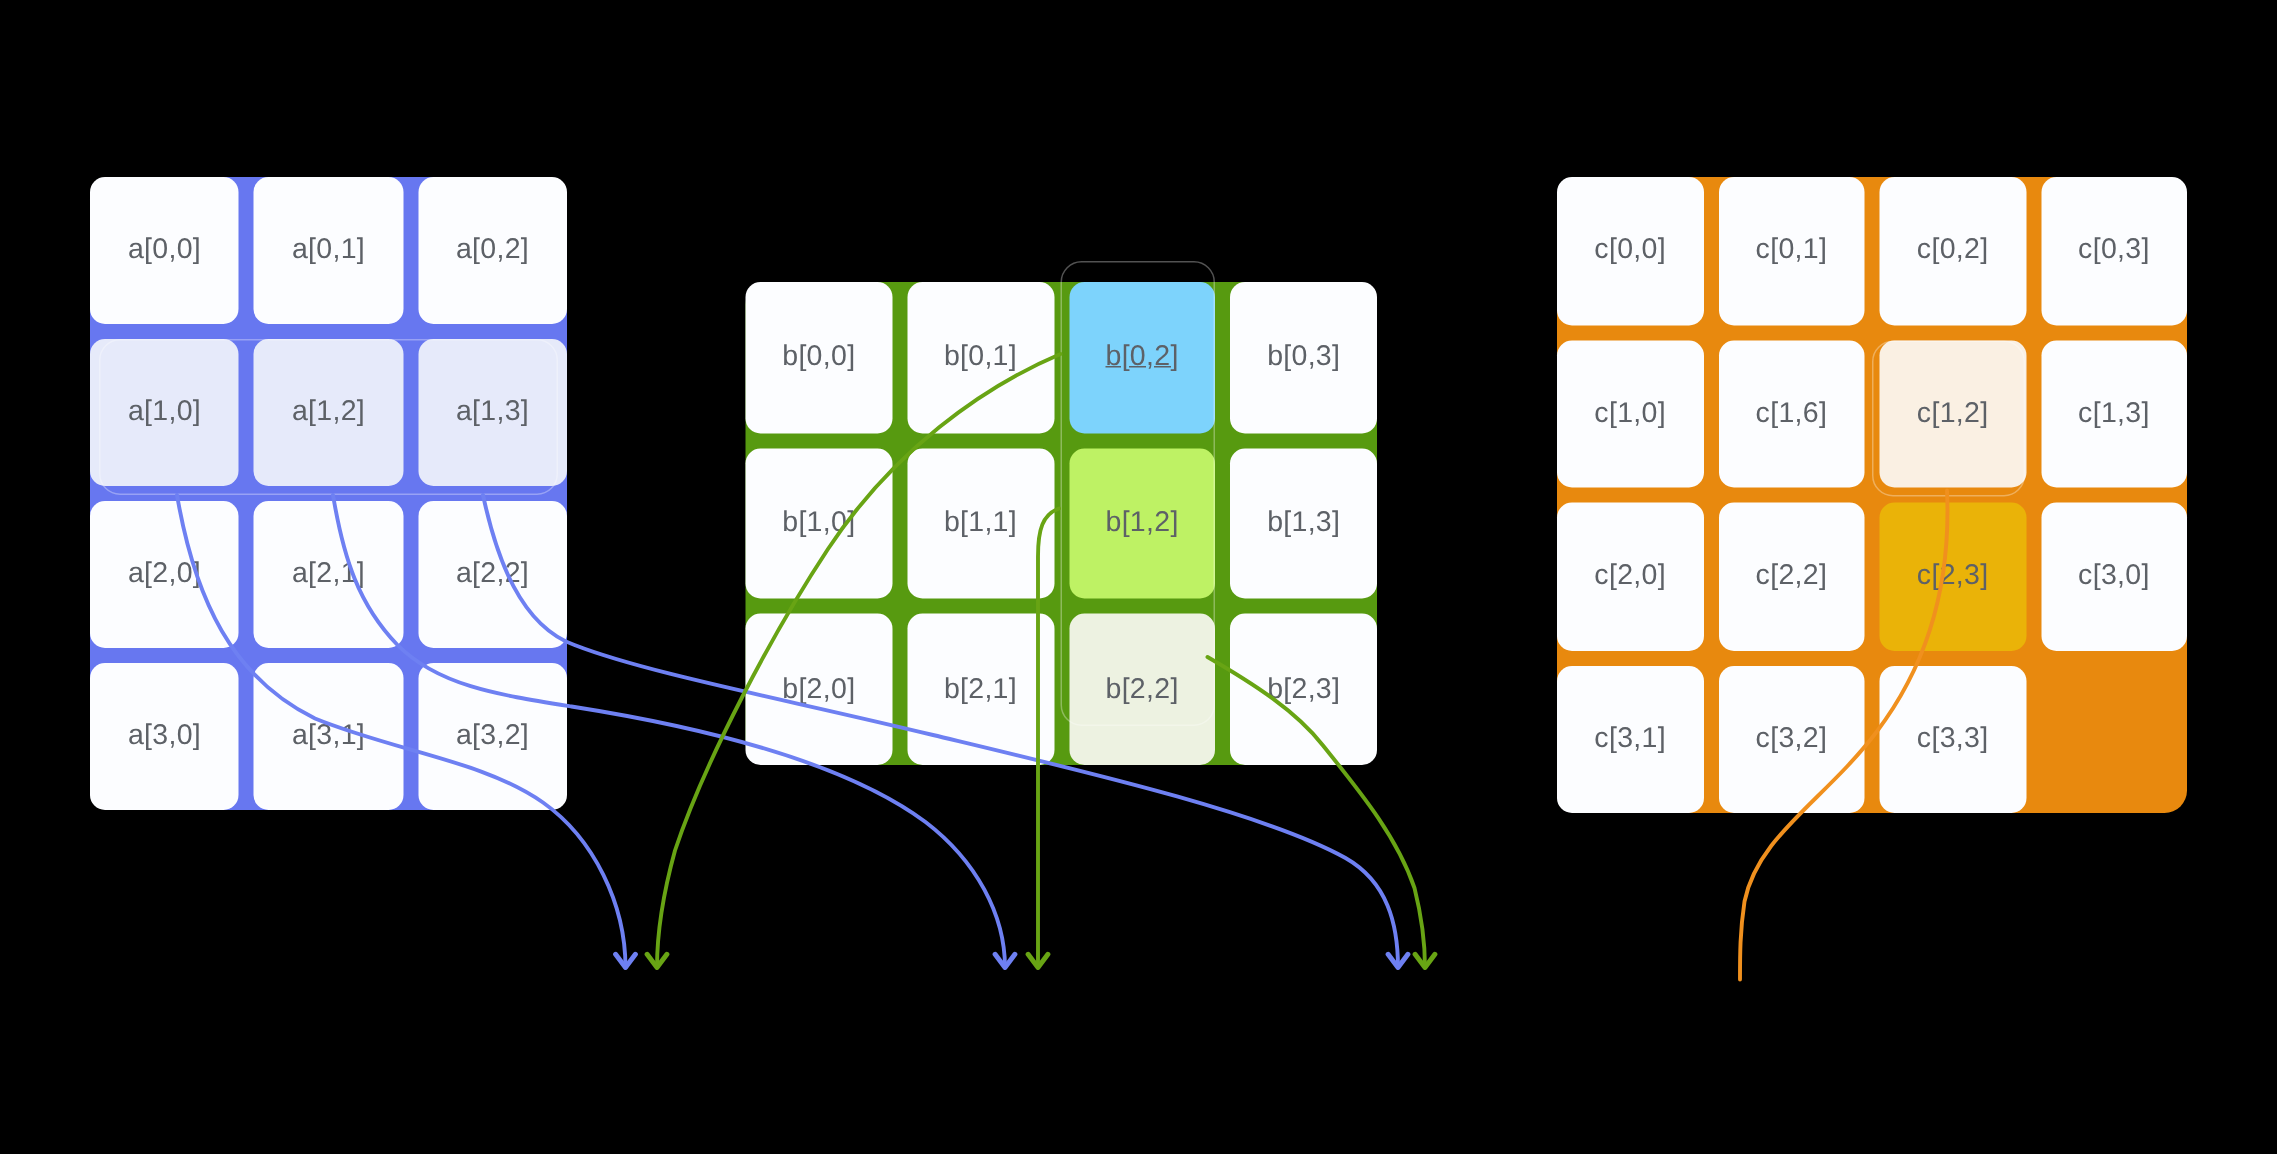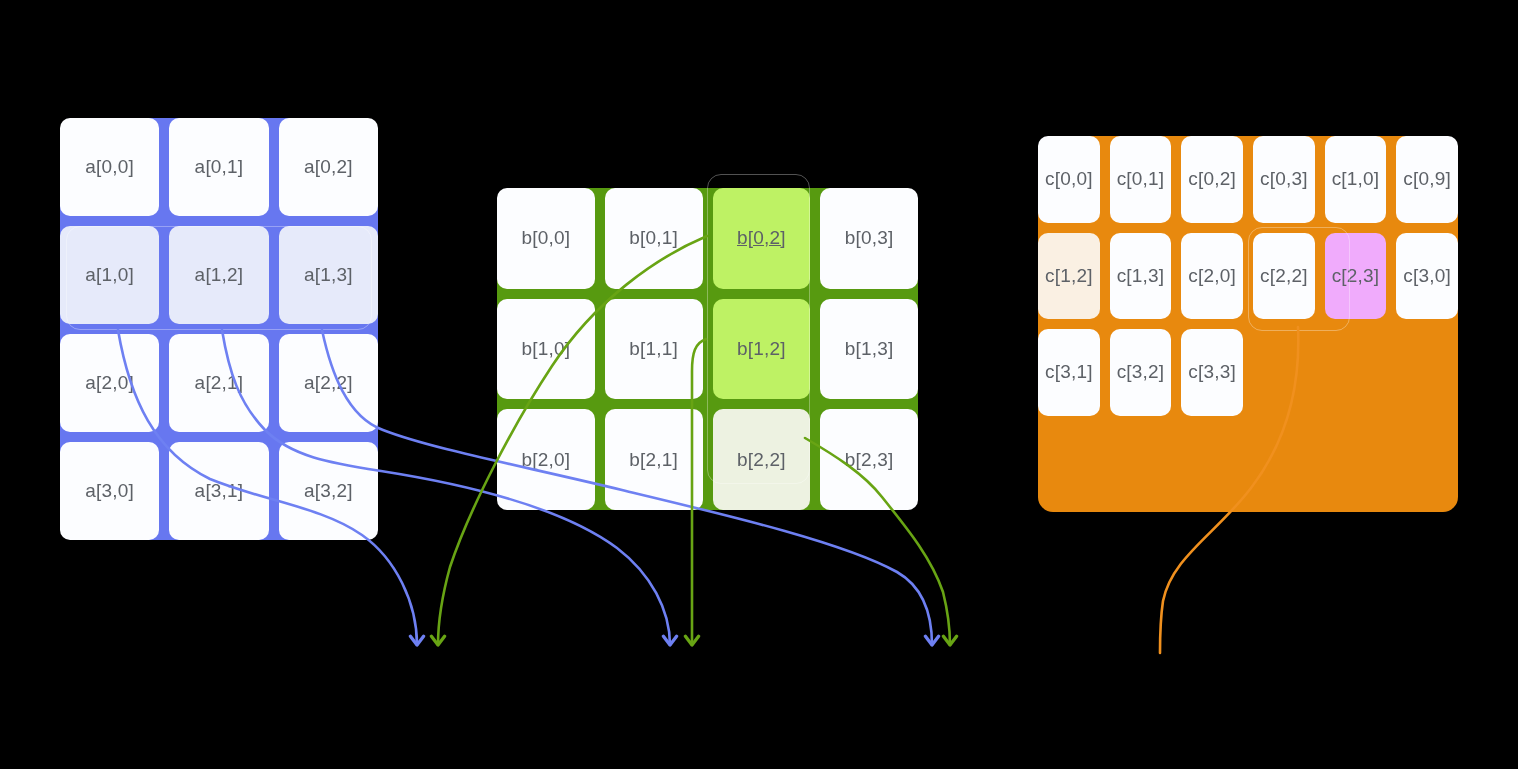--- a/index.html
+++ b/index.html
@@ -15,22 +15,22 @@
   .grid{
     position:absolute;
     display:grid;
     gap:10px;
     border-radius:15px;
   }
   .grid-a{left:60px;top:118px;width:318px;height:422px;
     grid-template-columns:repeat(3,1fr);grid-template-rows:repeat(4,1fr);}
   .grid-b{left:497px;top:168px;width:421px;height:322px;
     grid-template-columns:repeat(4,1fr);grid-template-rows:repeat(3,1fr);}
-  .grid-c{left:1038px;top:136px;width:420px;height:376px;
-    grid-template-columns:repeat(6,1fr);grid-template-rows:repeat(4,1fr);}
+  .grid-c{left:1038px;top:118px;width:420px;height:424px;
+    grid-template-columns:repeat(4,1fr);grid-template-rows:repeat(4,1fr);}
 
   .cell{
     border-radius:10px;
     display:flex;align-items:center;justify-content:center;
     font-size:19px;
     letter-spacing:.2px;
   }
 
   
   .hl-outline{
@@ -64,43 +64,43 @@
       <div class="cell" style="background: rgb(252, 253, 255); color: rgb(93, 97, 103);">a[2,0]</div>
       <div class="cell" style="background: rgb(252, 253, 255); color: rgb(93, 97, 103);">a[2,1]</div>
       <div class="cell" style="background: rgb(252, 253, 255); color: rgb(93, 97, 103);">a[2,2]</div>
       <div class="cell" style="background: rgb(252, 253, 255); color: rgb(93, 97, 103);">a[3,0]</div>
       <div class="cell" style="background: rgb(252, 253, 255); color: rgb(93, 97, 103);">a[3,1]</div>
       <div class="cell" style="background: rgb(252, 253, 255); color: rgb(93, 97, 103);">a[3,2]</div>
     </div>
   <div class="grid grid-b" style="background: rgb(87, 154, 16); margin-top: 20px;">
       <div class="cell" style="background: rgb(252, 253, 255); color: rgb(93, 97, 103);">b[0,0]</div>
       <div class="cell" style="background: rgb(252, 253, 255); color: rgb(93, 97, 103);">b[0,1]</div>
-      <div class="cell" style="background: #bef264; color: rgb(93, 97, 103); text-decoration: underline;">b[0,2]</div>
+      <div class="cell" style="background: #7dd3fc; color: rgb(93, 97, 103); text-decoration: underline;">b[0,2]</div>
       <div class="cell" style="background: rgb(252, 253, 255); color: rgb(93, 97, 103);">b[0,3]</div>
       <div class="cell" style="background: rgb(252, 253, 255); color: rgb(93, 97, 103);">b[1,0]</div>
       <div class="cell" style="background: rgb(252, 253, 255); color: rgb(93, 97, 103);">b[1,1]</div>
       <div class="cell" style="background: #bef264; color: rgb(93, 97, 103);">b[1,2]</div>
       <div class="cell" style="background: rgb(252, 253, 255); color: rgb(93, 97, 103);">b[1,3]</div>
       <div class="cell" style="background: rgb(252, 253, 255); color: rgb(93, 97, 103);">b[2,0]</div>
       <div class="cell" style="background: rgb(252, 253, 255); color: rgb(93, 97, 103);">b[2,1]</div>
       <div class="cell" style="background: rgb(237, 242, 225); color: rgb(93, 97, 103);">b[2,2]</div>
       <div class="cell" style="background: rgb(252, 253, 255); color: rgb(93, 97, 103);">b[2,3]</div>
     </div>
   <div class="grid grid-c" style="background: rgb(232, 137, 14);">
       <div class="cell" style="background: rgb(252, 253, 255); color: rgb(93, 97, 103);">c[0,0]</div>
       <div class="cell" style="background: rgb(252, 253, 255); color: rgb(93, 97, 103);">c[0,1]</div>
       <div class="cell" style="background: rgb(252, 253, 255); color: rgb(93, 97, 103);">c[0,2]</div>
       <div class="cell" style="background: rgb(252, 253, 255); color: rgb(93, 97, 103);">c[0,3]</div>
       <div class="cell" style="background: rgb(252, 253, 255); color: rgb(93, 97, 103);">c[1,0]</div>
-      <div class="cell" style="background: rgb(252, 253, 255); color: rgb(93, 97, 103);">c[0,9]</div>
+      <div class="cell" style="background: rgb(252, 253, 255); color: rgb(93, 97, 103);">c[1,6]</div>
       <div class="cell" style="background: rgb(250, 240, 227); color: rgb(93, 97, 103);">c[1,2]</div>
       <div class="cell" style="background: rgb(252, 253, 255); color: rgb(93, 97, 103);">c[1,3]</div>
       <div class="cell" style="background: rgb(252, 253, 255); color: rgb(93, 97, 103);">c[2,0]</div>
       <div class="cell" style="background: rgb(252, 253, 255); color: rgb(93, 97, 103);">c[2,2]</div>
-      <div class="cell" style="background: #f0abfc; color: rgb(93, 97, 103);">c[2,3]</div>
+      <div class="cell" style="background: #eab308; color: rgb(93, 97, 103);">c[2,3]</div>
       <div class="cell" style="background: rgb(252, 253, 255); color: rgb(93, 97, 103);">c[3,0]</div>
       <div class="cell" style="background: rgb(252, 253, 255); color: rgb(93, 97, 103);">c[3,1]</div>
       <div class="cell" style="background: rgb(252, 253, 255); color: rgb(93, 97, 103);">c[3,2]</div>
       <div class="cell" style="background: rgb(252, 253, 255); color: rgb(93, 97, 103);">c[3,3]</div>
     </div>
 
   <div class="hl-outline hl-a"></div>
   <div class="hl-outline hl-b"></div>
   <div class="hl-outline hl-c"></div>
 

